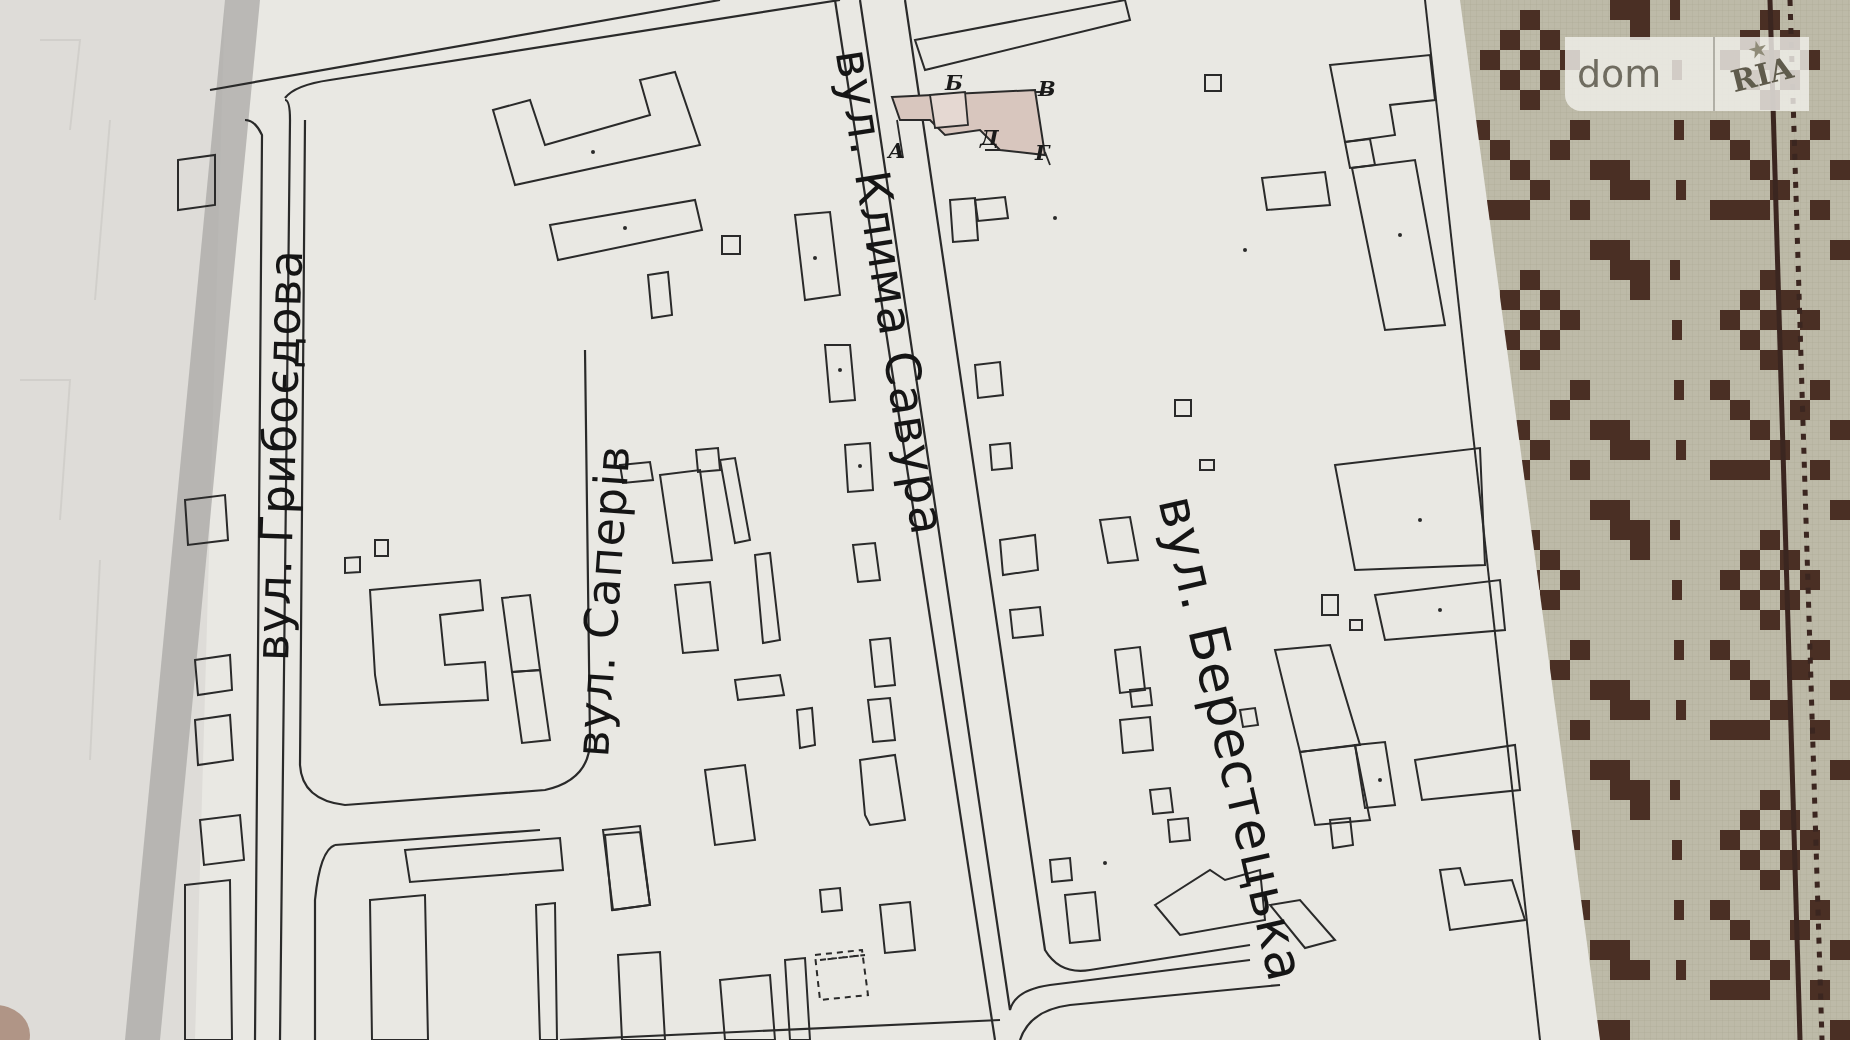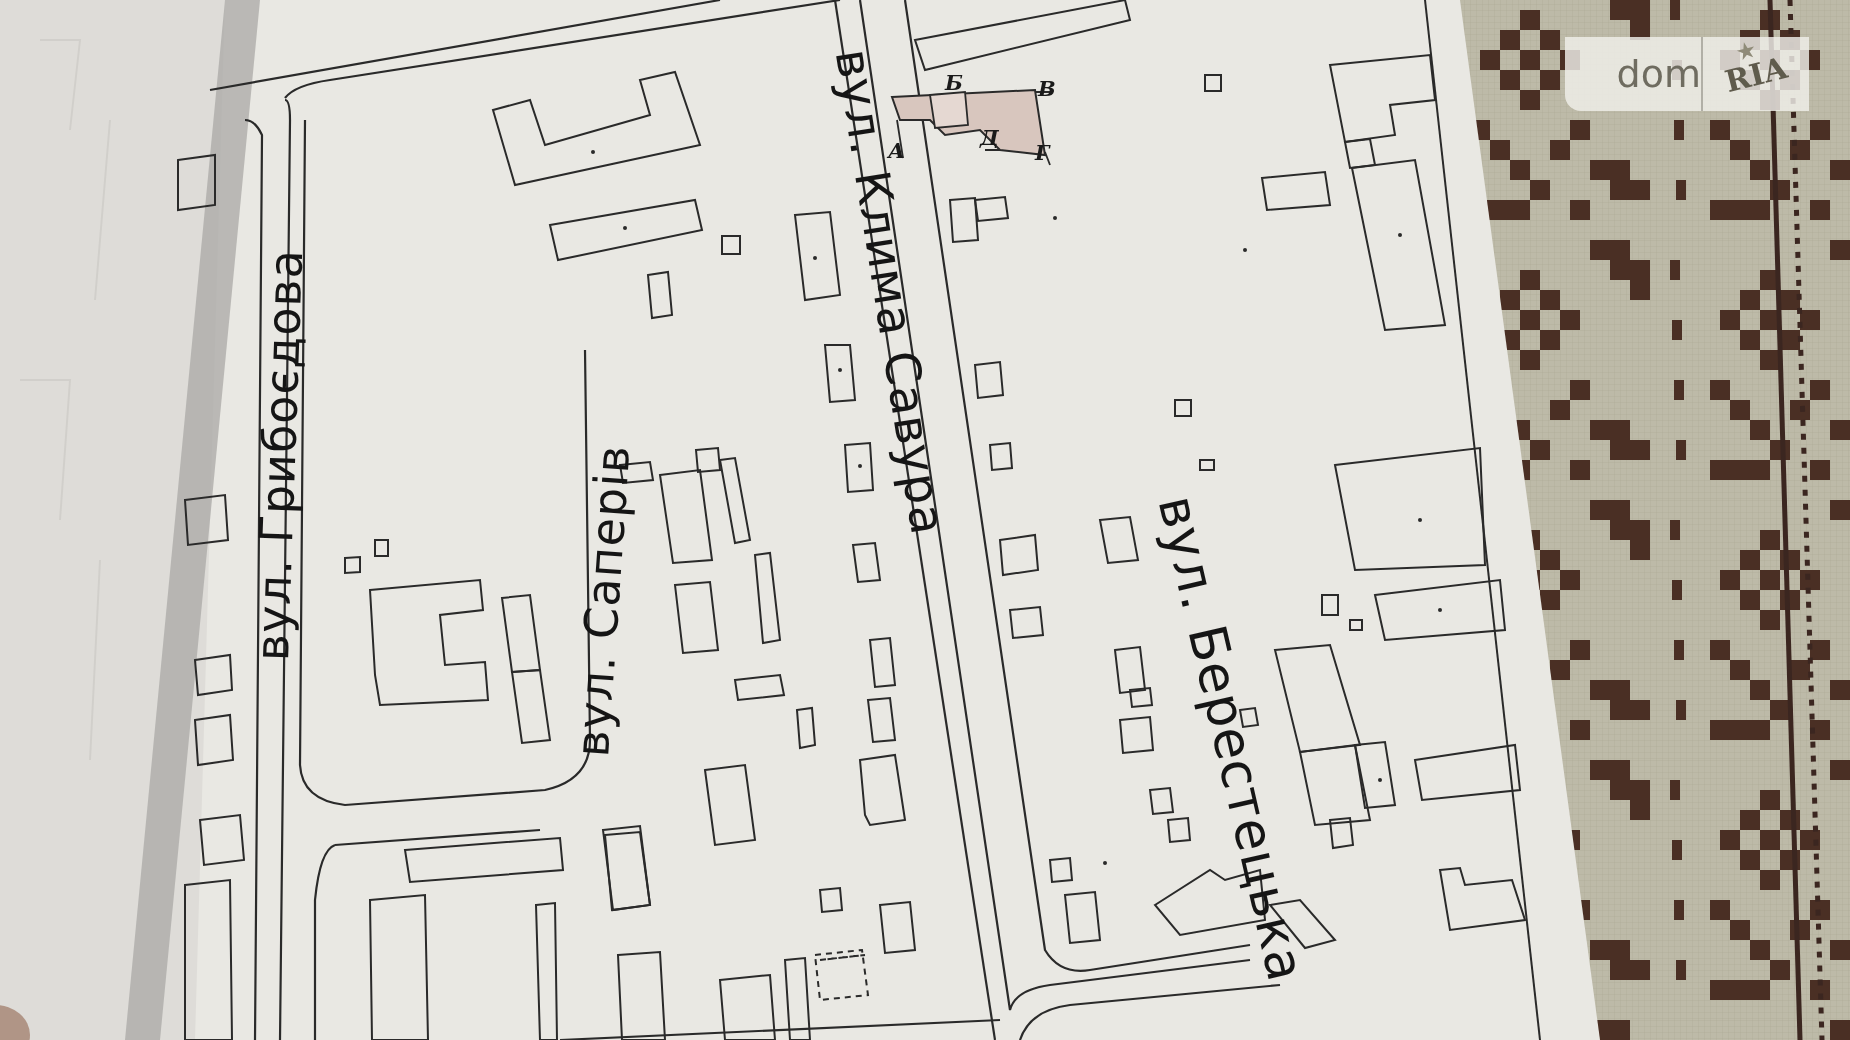--- a/index.html
+++ b/index.html
@@ -19,22 +19,22 @@
   .vertex-label {
     position: absolute; font-family: "DejaVu Serif", serif; font-style: italic;
     font-weight: bold; font-size: 21px; color: #1a1a1a;
   }
   .logo {
     position: absolute; left: 1565px; top: 37px; width: 244px; height: 74px;
     background: rgba(240,239,234,0.82); border-radius: 0 0 0 16px;
     display: flex; align-items: center;
   }
   .logo-dom {
-    width: 136px; text-align: right; font-family: "DejaVu Sans", sans-serif;
-    font-size: 38px; color: #6f6c60; letter-spacing: 0px;
+    width: 136px; text-align: left; font-family: "DejaVu Sans", sans-serif;
+    font-size: 38px; color: #6f6c60; letter-spacing: 0px; padding-left: 12px;
   }
   .logo-sep { width: 2px; height: 74px; background: rgba(110,108,98,0.45); }
   .logo-ria {
     flex: 1; text-align: center; font-family: "DejaVu Serif", serif;
     font-weight: bold; font-size: 30px; color: #5f5b4c; transform: rotate(-14deg);
     position: relative;
   }
   .logo-star {
     position: absolute; top: -20px; left: 40px; font-size: 20px; color: #8f8b78;
   }

